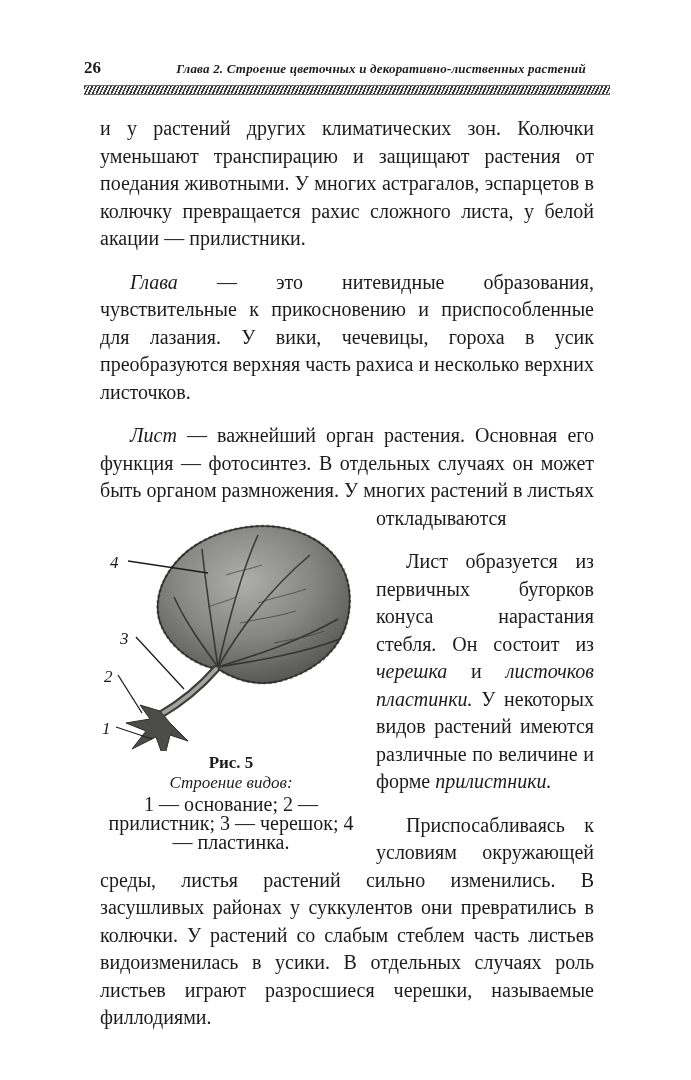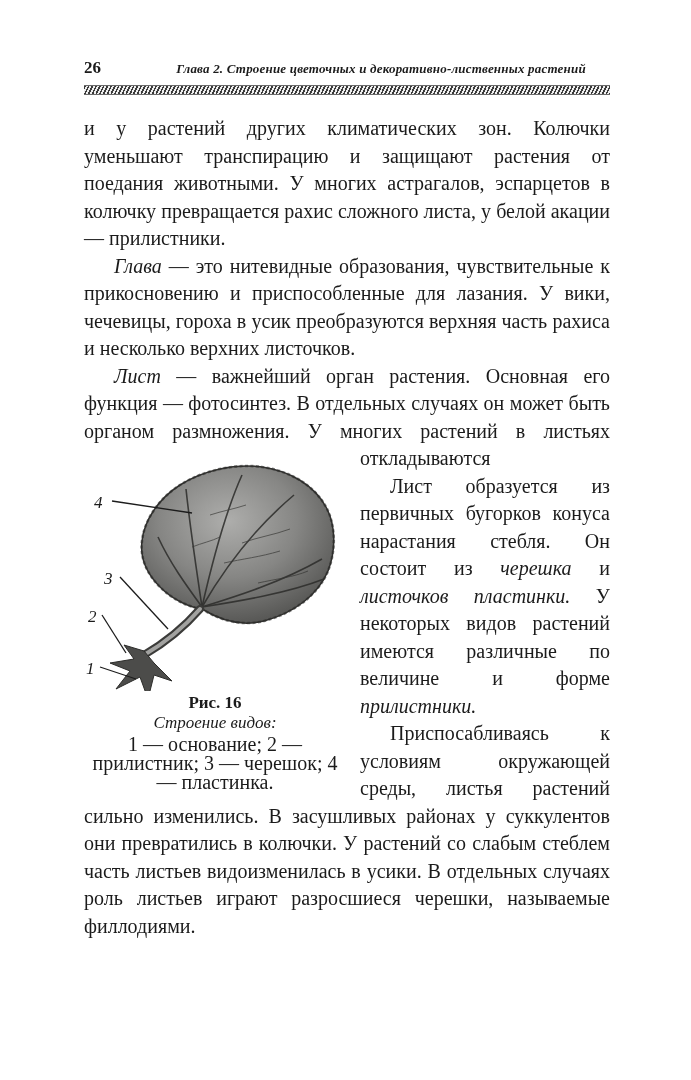--- a/index.html
+++ b/index.html
@@ -21,21 +21,21 @@
     margin-top:7px;height:8px;
     background:repeating-linear-gradient(115deg,#3a3a3a 0 1.6px,#efefef 1.6px 3.4px);
     border-top:1px solid #6b6b6b;border-bottom:1px solid #6b6b6b;
   }
   .content{
     margin-top:20px;
     font-size:20px;line-height:27.5px;
     text-align:justify;
     hyphens:auto;
   }
-  .para{margin:0;text-indent:30px;}
+  .para{margin:16px;text-indent:30px;}
   .para.no-indent{text-indent:0;}
   .ital{font-style:italic;}
   .figure{
     float:left;
     width:262px;
     margin:6px 14px 4px 0;
     text-indent:0;
     text-align:center;
   }
   .figure svg{display:block;}
@@ -104,21 +104,21 @@
             <line x1="36" y1="126" x2="84" y2="178"></line>
             <line x1="18" y1="164" x2="42" y2="202"></line>
             <line x1="16" y1="216" x2="52" y2="228"></line>
           </g>
           <text class="fig-num" x="10" y="57">4</text>
           <text class="fig-num" x="20" y="133">3</text>
           <text class="fig-num" x="4" y="171">2</text>
           <text class="fig-num" x="2" y="223">1</text>
         </svg>
         <div class="caption">
-          <div class="cap-number">Рис. 16</div>
+          <div class="cap-number">Рис. 5</div>
           <div class="cap-title">Строение видов:</div>
           <div class="cap-legend">1 — основание; 2 — прилистник; 3 — черешок; 4 — пластинка.</div>
         </div>
       </div></div>
 
     <div class="para"><span>Лист образуется из первичных бугорков конуса нарастания стебля. Он состоит из </span><span class="ital">черешка</span><span> и </span><span class="ital">листочков пластинки.</span><span> У некоторых видов растений имеются различные по величине и форме </span><span class="ital">прилистники.</span></div>
 
 
     <div class="para">Приспосабливаясь к условиям окружающей среды, листья растений сильно изменились. В засушливых районах у суккулентов они превратились в колючки. У растений со слабым стеблем часть листьев видоизменилась в усики. В отдельных случаях роль листьев играют разросшиеся черешки, называемые филлодиями.</div>
 

